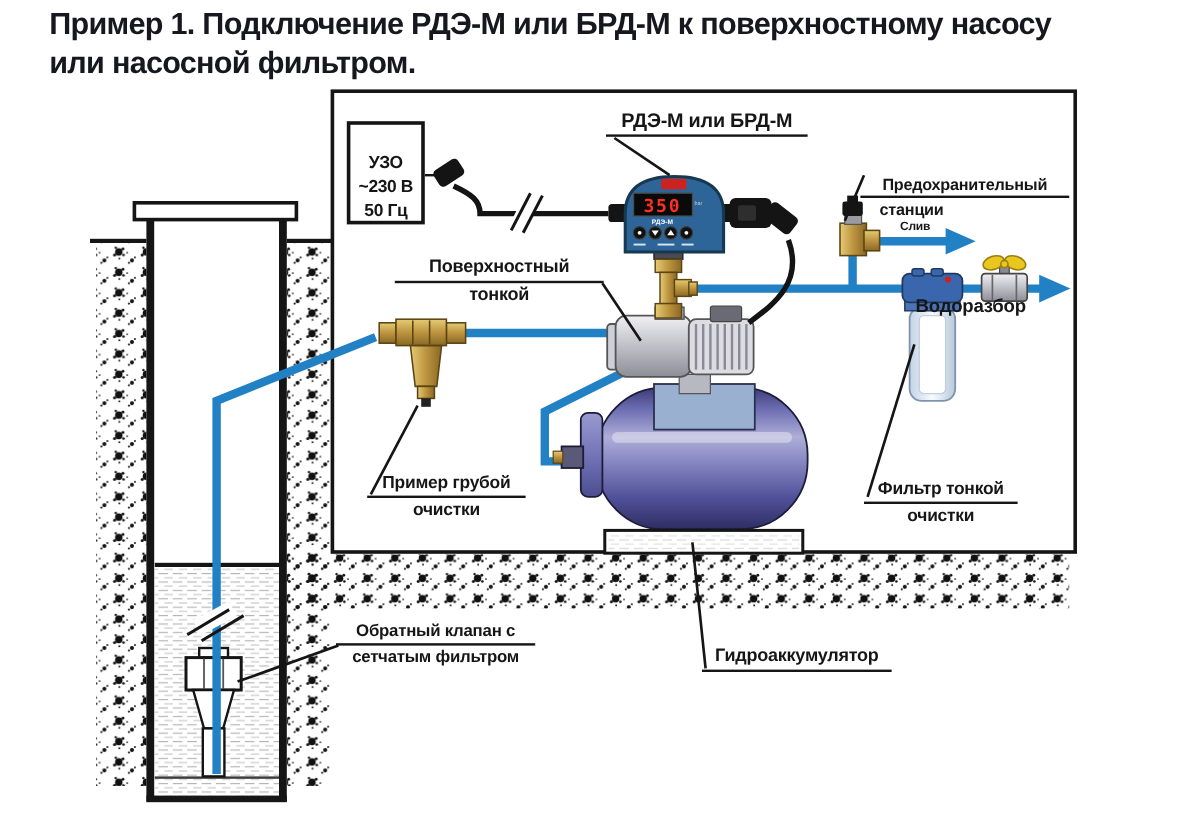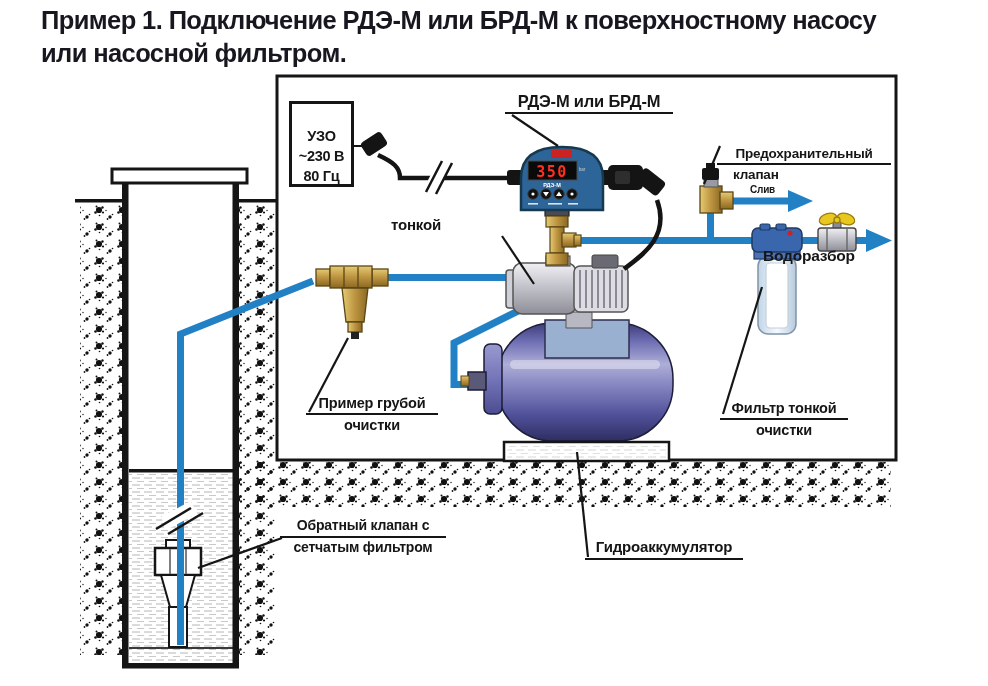--- a/index.html
+++ b/index.html
@@ -265,41 +265,42 @@
       <line x1="309" y1="412" x2="348" y2="338"></line>
       <line x1="723" y1="414" x2="762" y2="287"></line>
       <line x1="588" y1="557" x2="577" y2="452"></line>
       <line x1="282" y1="538" x2="198" y2="568"></line>
     </g>
   </svg>
 
   <div class="uzo-box">
     <span>УЗО</span>
     <span>~230 В</span>
-    <span>80 Гц</span>
+    <span>50 Гц</span>
   </div>
 
   <div class="lbl" style="left:505px;top:92px;width:168px;font-size:16.5px;">
     <span class="l1">РДЭ-М или БРД-М</span>
   </div>
 
   <div class="lbl" style="left:717px;top:122px;width:174px;font-size:13.5px;margin-top:24px;">
     <span class="l1">Предохранительный</span>
-    <span class="l2" style="text-align:left;padding-left:16px;">клапан</span>
+    <span class="l2" style="text-align:left;padding-left:16px;">станции</span>
   </div>
 
   <div class="lbl" style="left:750px;top:184px;font-size:10px;">
     <span class="plain">Слив</span>
   </div>
 
   <div class="lbl" style="left:763px;top:247px;font-size:15.5px;">
     <span class="plain">Водоразбор</span>
   </div>
 
   <div class="lbl" style="left:329px;top:215px;width:174px;font-size:15px;">
+    <span class="l1">Поверхностный</span>
     <span class="l2">тонкой</span>
   </div>
 
   <div class="lbl" style="left:306px;top:395px;width:132px;font-size:14.5px;">
     <span class="l1">Пример грубой</span>
     <span class="l2">очистки</span>
   </div>
 
   <div class="lbl" style="left:720px;top:400px;width:128px;font-size:14.5px;">
     <span class="l1">Фильтр тонкой</span>

